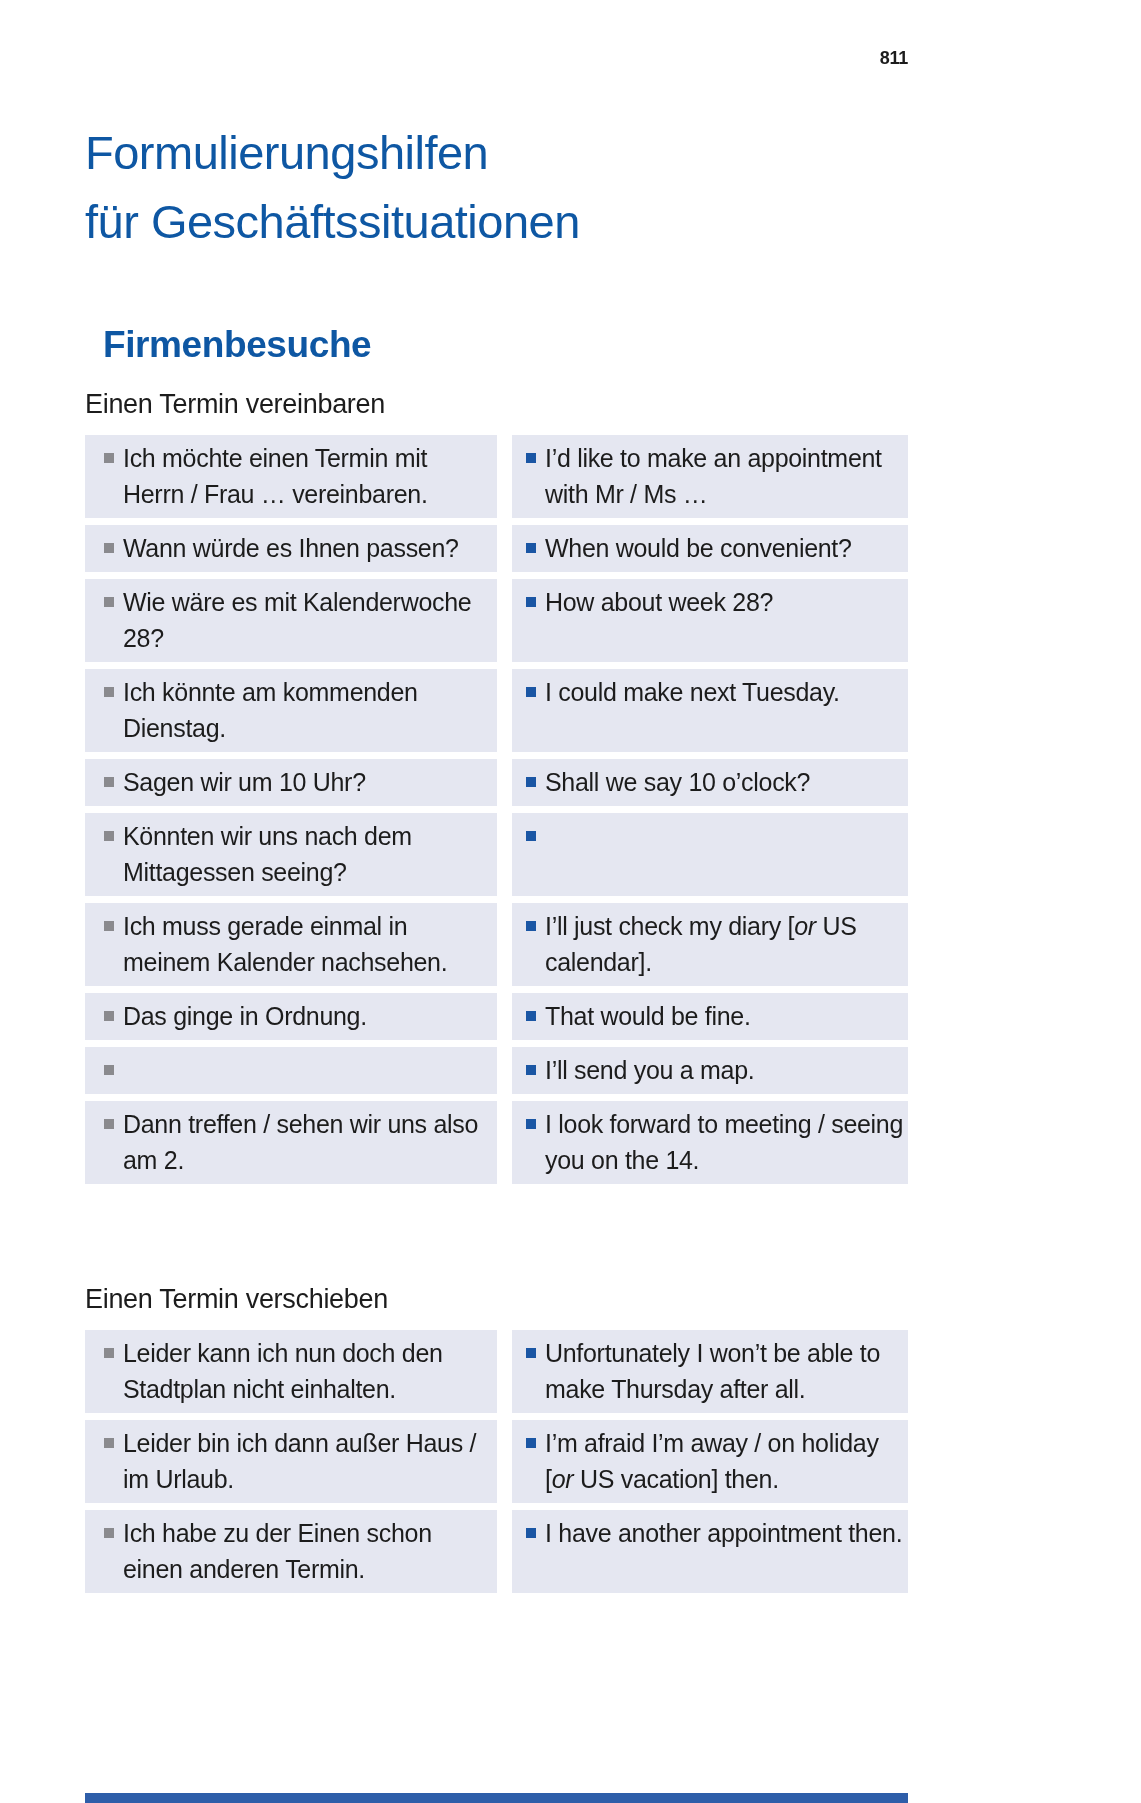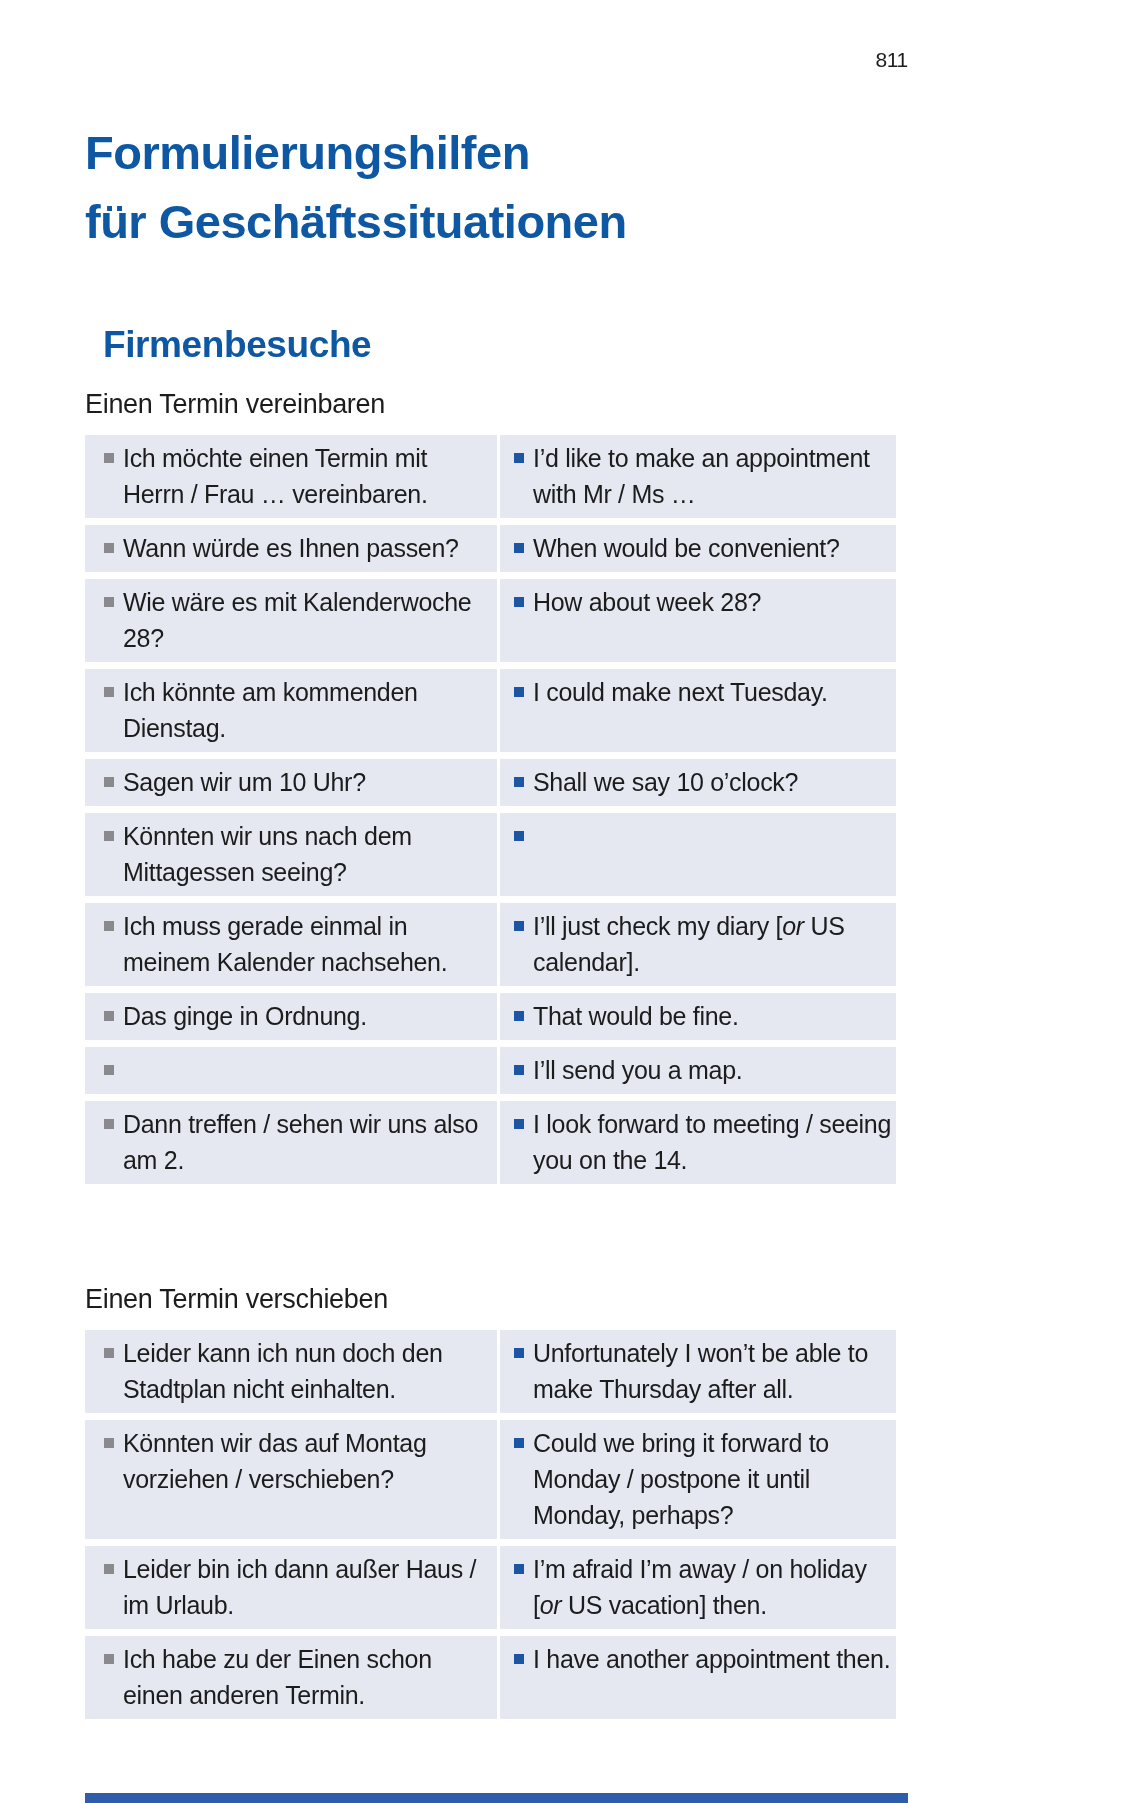--- a/index.html
+++ b/index.html
@@ -14,33 +14,33 @@
     height: 1803px;
     background: #ffffff;
     overflow: hidden;
   }
   .page-number {
     position: absolute;
     top: 48px;
     left: 85px;
     width: 823px;
     text-align: right;
-    font-size: 21px;
-    font-weight: normal;
+    font-size: 18px;
+    font-weight: bold;
     color: var(--text, #1c1c1c);
     letter-spacing: -0.3px;
   }
   .doc-title {
     position: absolute;
     top: 118px;
     left: 85px;
     margin: 0;
     font-size: 47px;
     line-height: 69px;
-    font-weight: bold;
+    font-weight: normal;
     color: var(--accent-blue, #0e57a3);
     letter-spacing: -0.5px;
   }
   .chapter-title {
     position: absolute;
     top: 306px;
     left: 85px;
     margin: 18px;
     font-size: 37px;
     font-weight: bold;
@@ -58,21 +58,21 @@
     font-size: 27px;
     font-weight: normal;
     color: var(--text, #1c1c1c);
     letter-spacing: -0.3px;
   }
   .subsection + .subsection {
     margin-top: 100px;
   }
   .row {
     display: flex;
-    gap: 3px;
+    gap: 15px;
     margin-bottom: 7px;
   }
   .cell {
     display: flex;
     align-items: flex-start;
     background: var(--row-background, #e5e7f1);
     padding: 5px 4px 6px 0;
     box-sizing: border-box;
   }
   .cell.de { width: 412px; }
@@ -225,30 +225,20 @@
             <span class="txt"><span>Leider kann ich nun doch den Stadtplan nicht einhalten.</span></span>
           </div>
           <div class="cell en">
             <span class="bullet"></span>
             <span class="txt"><span>Unfortunately I won’t be able to make Thursday after all.</span></span>
           </div>
         </div>
         <div class="row">
           <div class="cell de">
             <span class="bullet"></span>
-            <span class="txt"><span>Könnten wir das auf Montag vorziehen / verschieben?</span></span>
-          </div>
-          <div class="cell en">
-            <span class="bullet"></span>
-            <span class="txt"><span>Could we bring it forward to Monday / postpone it until Monday, perhaps?</span></span>
-          </div>
-        </div>
-        <div class="row">
-          <div class="cell de">
-            <span class="bullet"></span>
             <span class="txt"><span>Leider bin ich dann außer Haus / im Urlaub.</span></span>
           </div>
           <div class="cell en">
             <span class="bullet"></span>
             <span class="txt"><span>I’m afraid I’m away / on holiday [</span><i>or</i><span> US vacation] then.</span></span>
           </div>
         </div>
         <div class="row">
           <div class="cell de">
             <span class="bullet"></span>

